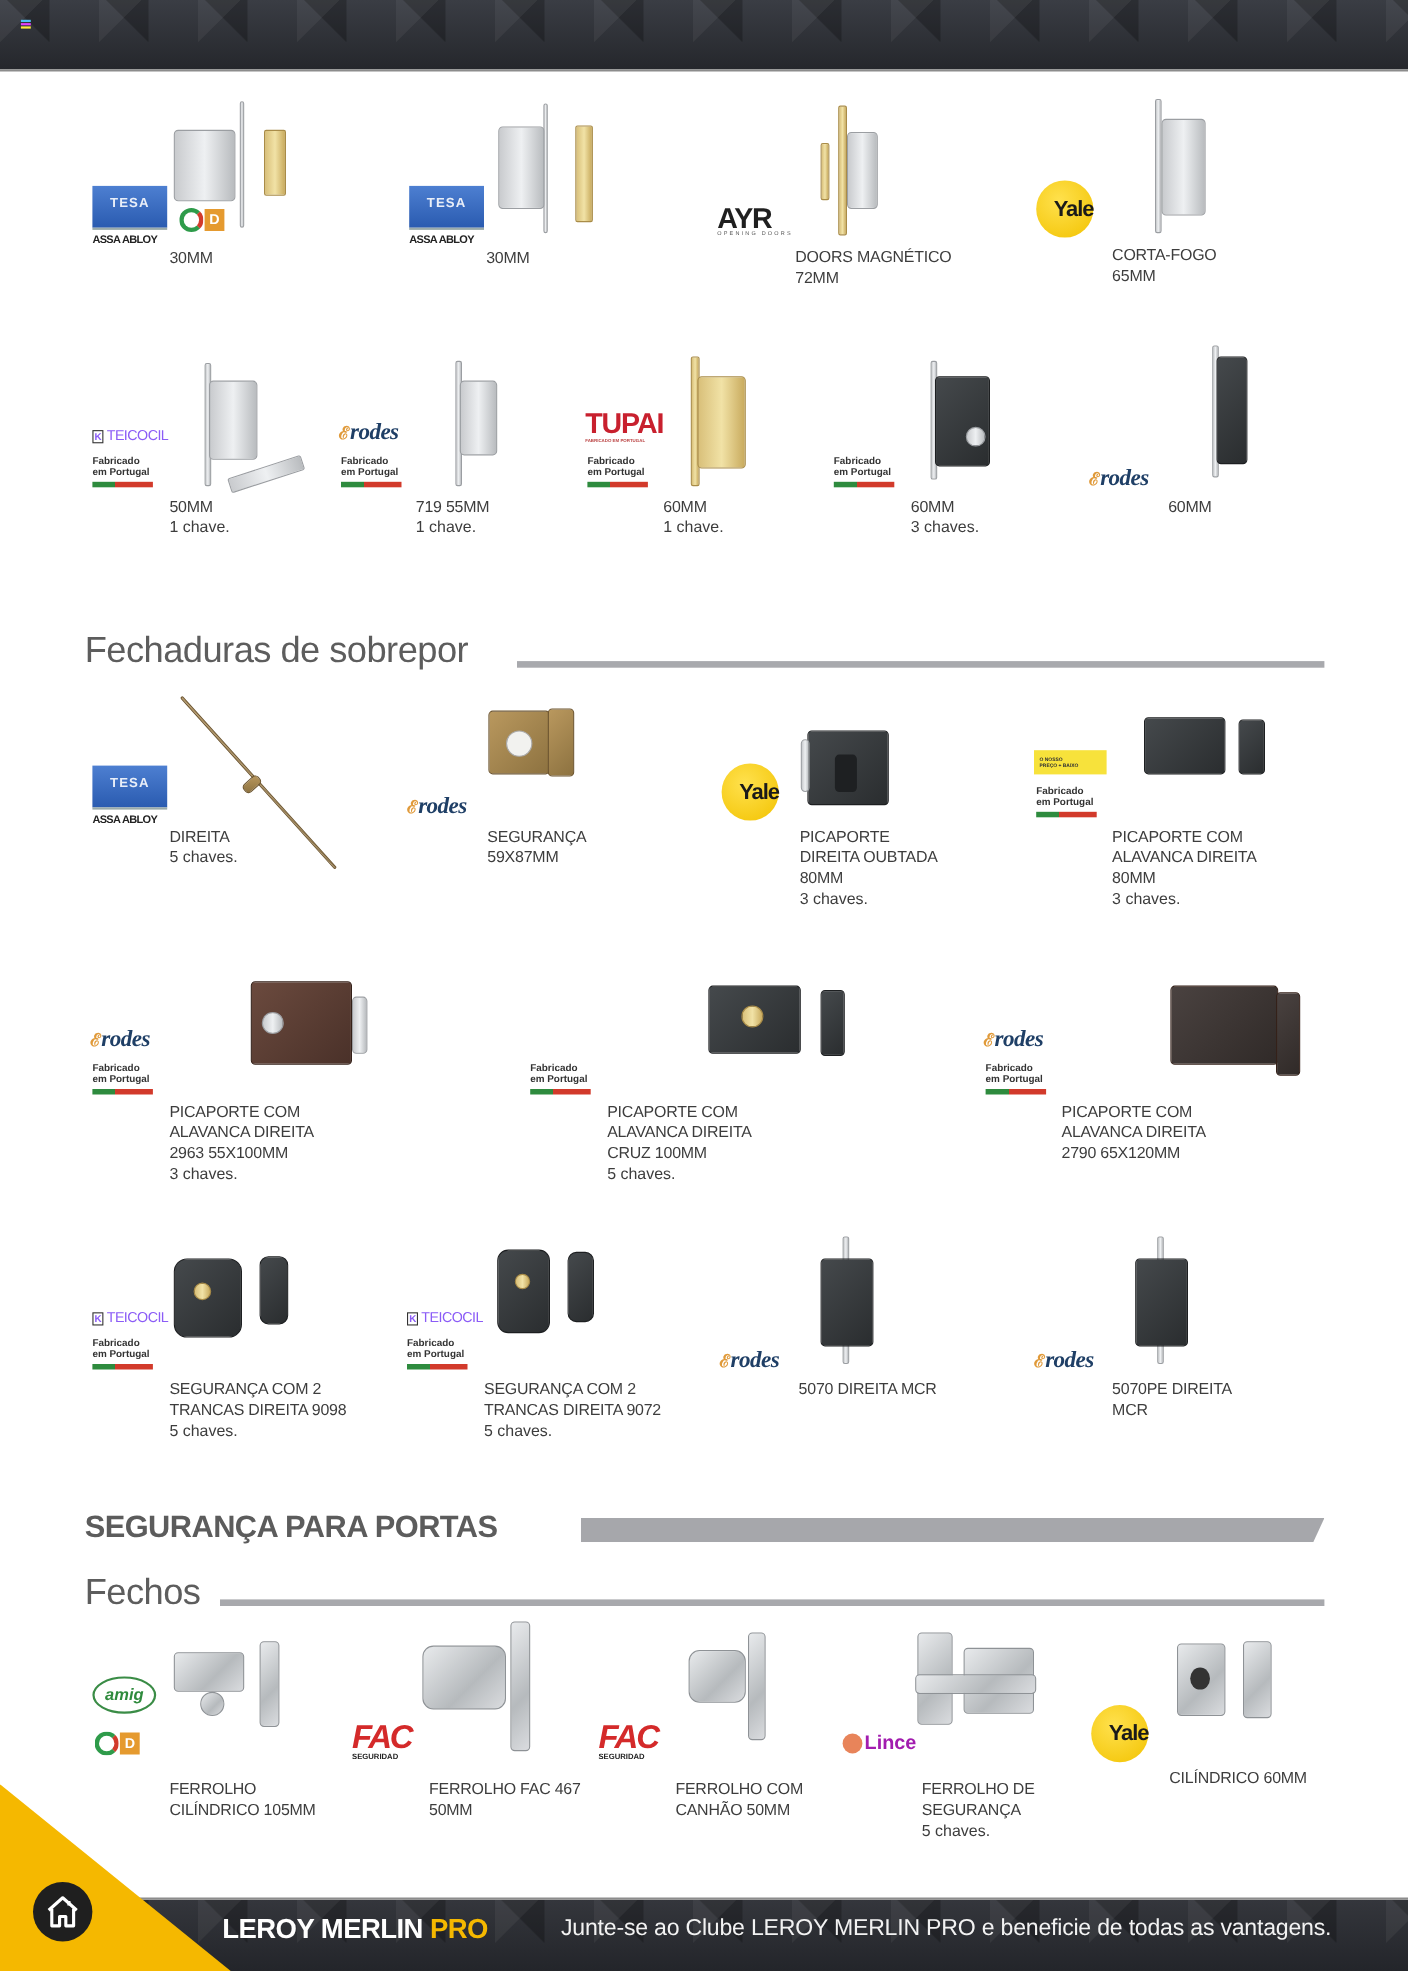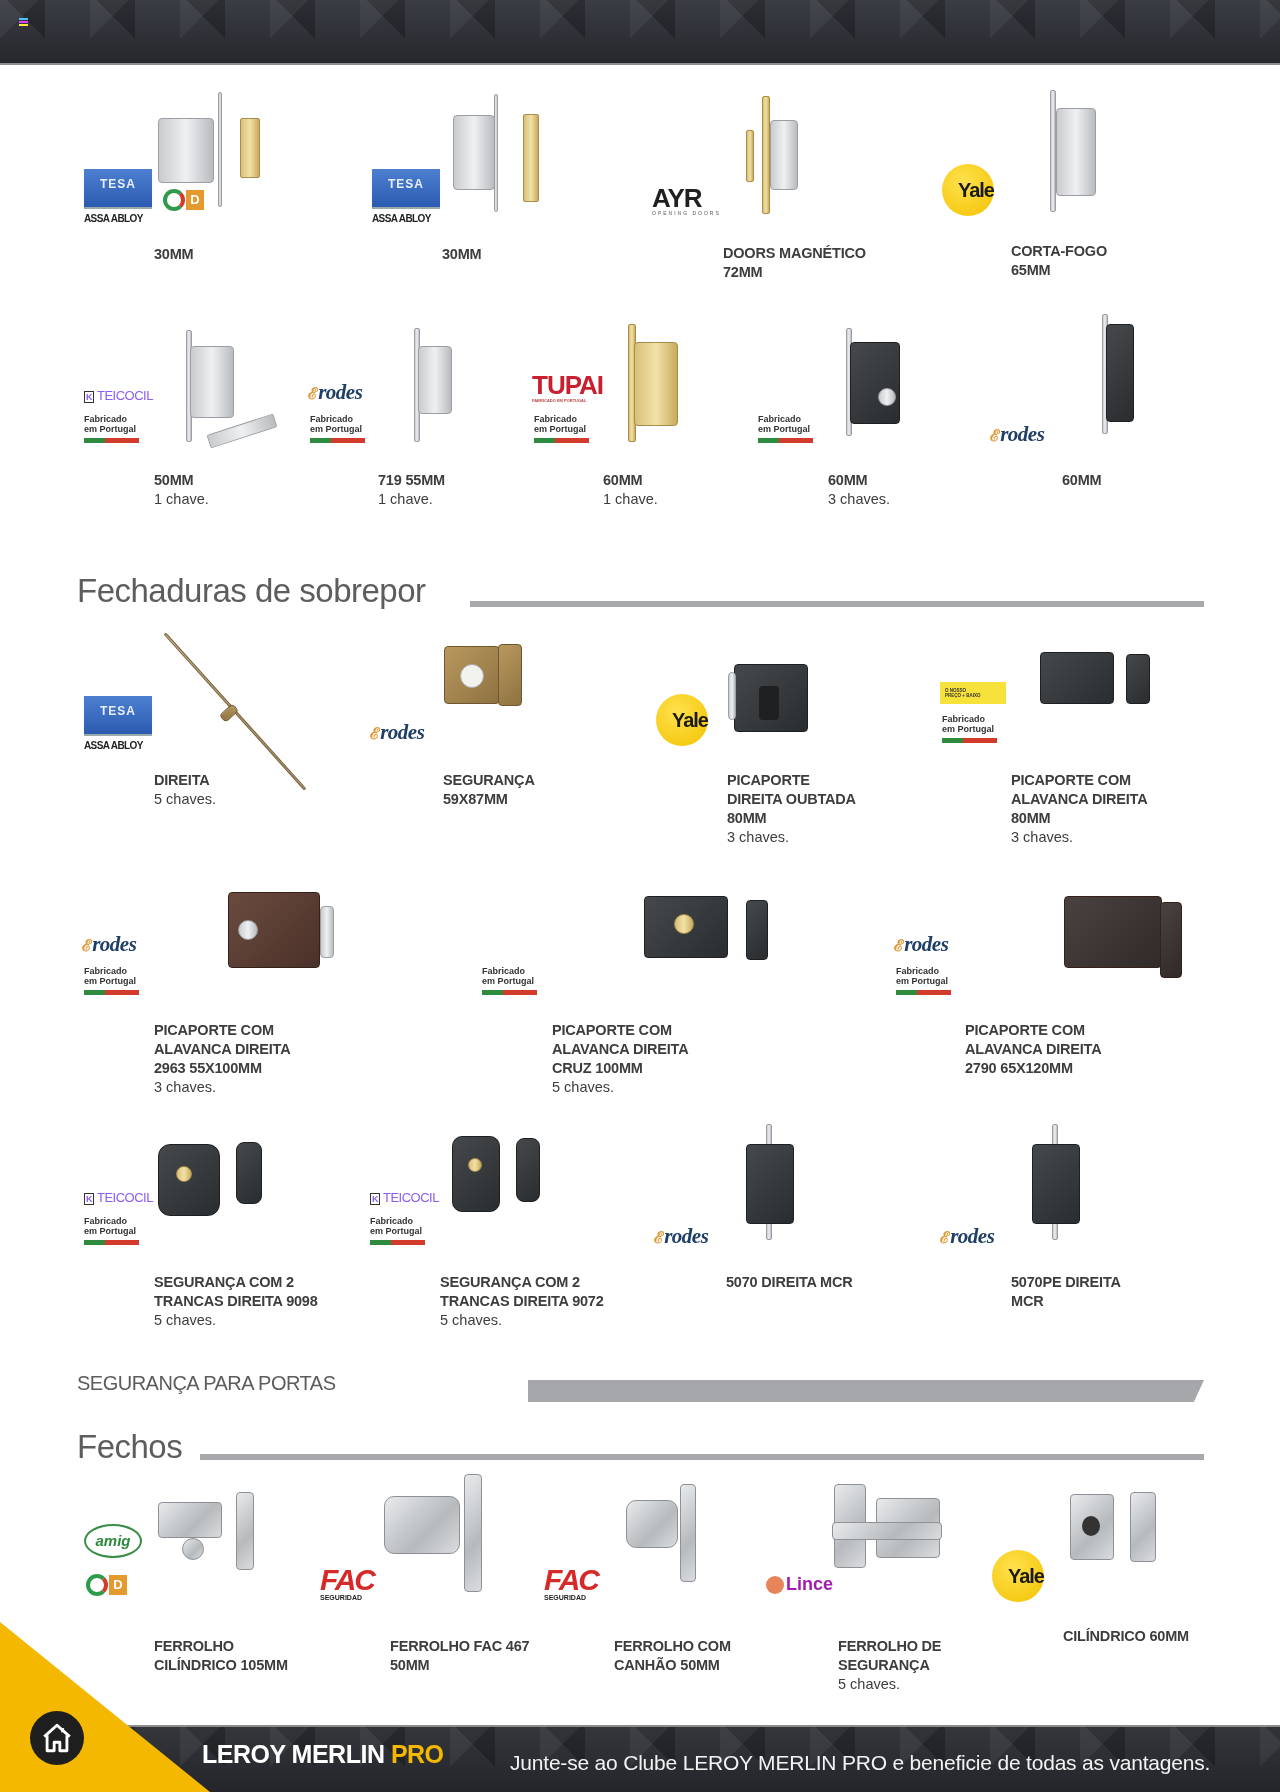--- a/index.html
+++ b/index.html
@@ -14,21 +14,21 @@
       linear-gradient(225deg, rgba(0,0,0,0.25) 25%, transparent 25%) 45px 0/90px 65px,
       linear-gradient(180deg, #3a3d44 0%, #25272c 100%);
     border-bottom: 2px solid #8c8c8c;
   }
   .menu-icon { position: absolute; left: 19px; top: 18px; width: 9px; height: 9px; }
   .menu-icon span { display: block; height: 2px; margin-bottom: 1px; }
 
   
   .product { position: absolute; }
   .prod-label { position: absolute; font-family: "Liberation Sans", sans-serif; font-size: 14.5px; line-height: 19px; color: #3d3d3d; }
-  .prod-label .name { font-weight: bold; letter-spacing: -0.2px; display: block; white-space: pre-line; margin-top: 19px; }
+  .prod-label .name { font-weight: normal; letter-spacing: -0.2px; display: block; white-space: pre-line; }
   .prod-label .keys { display: block; font-weight: normal; }
 
   
   .logo { position: absolute; }
   .tesa { width: 68px; height: 40px; background: linear-gradient(180deg,#4d7fd1,#2a5bb0); color: #e8eef8; font-weight: bold; font-size: 12px; letter-spacing: 1px; text-align: center; line-height: 30px; border-bottom: 2px solid #9aa; }
   .assa { font-size: 10px; font-weight: bold; color: #222; letter-spacing: -0.6px; margin-top: 4px; }
   .rodes { font-style: italic; font-weight: bold; font-size: 21px; color: #1f3f66; letter-spacing: -0.5px; font-family: Liberation Serif, serif; }
   .rodes .gear { color: #e09a3a; font-style: normal; font-size: 16px; margin-right: 1px; }
   .yale { width: 52px; height: 52px; border-radius: 50%; background: radial-gradient(circle at 40% 35%, #ffe14d, #f2c200); color: #1a1a1a; font-weight: bold; font-size: 20px; text-align: right; line-height: 52px; letter-spacing: -1px; }
   .teicocil { font-size: 13px; color: #8b5cf6; letter-spacing: -0.5px; }
@@ -55,37 +55,37 @@
   .silver { background: linear-gradient(90deg,#c9cbce,#eef0f2 50%,#b9bcbf); border: 1px solid #9b9ea2; }
   .brass { background: linear-gradient(90deg,#d9c07a,#f1e2a6 50%,#c9ab5e); border: 1px solid #a98c48; }
   .dark { background: linear-gradient(135deg,#45494c,#2a2d2f); border: 1px solid #1d1f21; }
   .brown { background: linear-gradient(135deg,#6b4a3e,#4a3129); border: 1px solid #342119; }
   .bronze { background: linear-gradient(135deg,#b9985e,#8d7240); border: 1px solid #6e5630; }
   .chrome { background: linear-gradient(135deg,#e8eaec,#b6babd 60%,#dadcdf); border: 1px solid #8e9296; }
 
   
   .section-title { position: absolute; font-family: "Liberation Sans", sans-serif; color: #5d5d5d; }
   .h-sub { font-size: 33px; font-weight: normal; letter-spacing: -0.5px; }
-  .h-main { font-size: 20px; font-weight: normal; letter-spacing: -0.5px; color: #5c5c5c; }
+  .h-main { font-size: 28px; font-weight: bold; letter-spacing: -0.5px; color: #5c5c5c; }
   .rule { position: absolute; height: 6px; background: #a8a9ad; }
   .banner-bar { position: absolute; height: 22px; background: #a6a7ab; clip-path: polygon(0 0, 100% 0, 98.5% 100%, 0 100%); }
 
   
   .footer { position: absolute; left: 0; top: 1725px; width: 1280px; height: 67px;
     background:
       linear-gradient(135deg, rgba(255,255,255,0.05) 25%, transparent 25%) 0 0/90px 67px,
       linear-gradient(225deg, rgba(0,0,0,0.25) 25%, transparent 25%) 45px 0/90px 67px,
       linear-gradient(180deg, #34363c 0%, #23252a 100%);
     border-top: 2px solid #8c8c8c;
   }
   .yellow-corner { position: absolute; left: 0; top: 1622px; width: 210px; height: 170px; background: #f5b800; clip-path: polygon(0 0, 100% 100%, 0 100%); }
   .home-btn { position: absolute; left: 30px; top: 1711px; width: 54px; height: 54px; border-radius: 50%; background: #1f1f1f; display: flex; align-items: center; justify-content: center; }
   .brand-footer { position: absolute; left: 202px; top: 1740px; font-size: 25px; font-weight: bold; color: #ffffff; letter-spacing: -0.5px; }
   .brand-footer .pro { color: #f5b800; }
-  .footer-msg { position: absolute; left: 510px; top: 1741px; font-size: 21px; color: #f2f2f2; letter-spacing: -0.2px; margin-top: 10px; }
+  .footer-msg { position: absolute; left: 510px; top: 1741px; font-size: 21px; color: #f2f2f2; letter-spacing: -0.2px; }
 </style>
 </head>
 <body>
 
 <div class="top-band">
   <div class="menu-icon">
     <span style="background:#4fc3f7"></span>
     <span style="background:#e040fb"></span>
     <span style="background:#ffeb3b"></span>
   </div>

